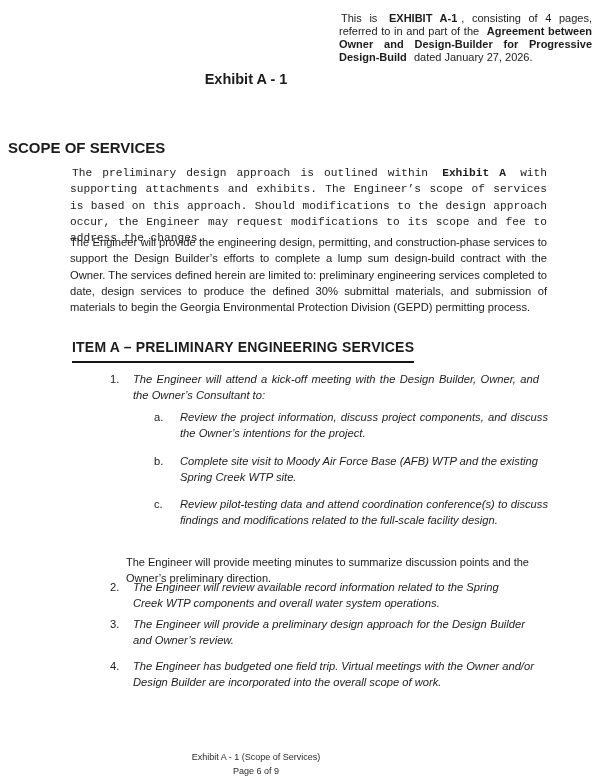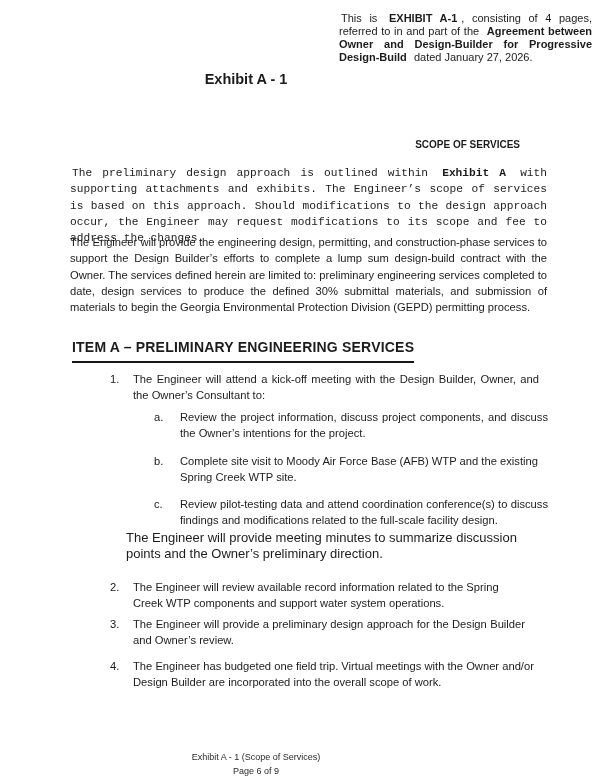--- a/index.html
+++ b/index.html
@@ -22,22 +22,22 @@
     font-size:11px; line-height:13px;
     text-align:justify;
   }
   .doc-title {
     position:absolute; top:63px; left:0; width:476px;
     text-align:center;
     font-size:14.5px; font-weight:bold;
   }
   .scope-heading {
     position:absolute; top:131px; left:0; width:512px;
-    text-align:right;
-    font-size:10px; font-weight:bold;
+    text-align:left;
+    font-size:15px; font-weight:bold;
   }
   .para {
     position:absolute; left:62px; width:477px;
     font-size:11.2px; line-height:16.3px;
     text-align:justify;
   }
   #p1 { top:157px;font-family:Liberation Mono, monospace; }
   #p2 { top:226px; }
   .item-heading {
     position:absolute; top:329px; left:62px;
@@ -50,29 +50,29 @@
     padding-bottom:6px;
   }
   .num-item, .sub-item {
     position:absolute; display:flex;
     font-size:11.2px; line-height:16px;
   }
   .num-item { left:100px; }
   .sub-item { left:144px; }
   .num-item .num { flex:0 0 19px; }
   .sub-item .num { flex:0 0 22px; }
-  .txt { flex:1; }
+  .txt { flex:1;font-style:italic; }
   .just { text-align:justify; }
   #item1 { top:361px; width:433px; }
   #sub-a { top:399px; width:398px; }
   #sub-b { top:443px; width:402px; }
   #sub-c { top:486px; width:398px; }
   .note-para {
-    position:absolute; top:522px; left:118px; width:424px;
-    font-size:13px; line-height:16px;
+    position:absolute; top:546px; left:118px; width:424px;
+    font-size:11px; line-height:16px;
   }
   #item2 { top:569px; width:420px; }
   #item3 { top:606px; width:419px; }
   #item4 { top:648px; width:456px; }
   .footer {
     position:absolute; top:742px; left:0; width:496px;
     text-align:center;
     font-size:9px; line-height:11.5px;
     color:#2a2a2a;
   }
@@ -111,21 +111,21 @@
 
   <div class="sub-item" id="sub-c">
     <span class="num">c.</span>
     <span class="txt just">Review pilot-testing data and attend coordination conference(s) to discuss findings and modifications related to the full-scale facility design.</span>
   </div>
 
   <p class="note-para">The Engineer will provide meeting minutes to summarize discussion points and the Owner’s preliminary direction.</p>
 
   <div class="num-item" id="item2">
     <span class="num">2.</span>
-    <span class="txt">The Engineer will review available record information related to the Spring Creek WTP components and support water system operations.</span>
+    <span class="txt">The Engineer will review available record information related to the Spring Creek WTP components and overall water system operations.</span>
   </div>
 
   <div class="num-item" id="item3">
     <span class="num">3.</span>
     <span class="txt just">The Engineer will provide a preliminary design approach for the Design Builder and Owner’s review.</span>
   </div>
 
   <div class="num-item" id="item4">
     <span class="num">4.</span>
     <span class="txt">The Engineer has budgeted one field trip. Virtual meetings with the Owner and/or Design Builder are incorporated into the overall scope of work.</span>

